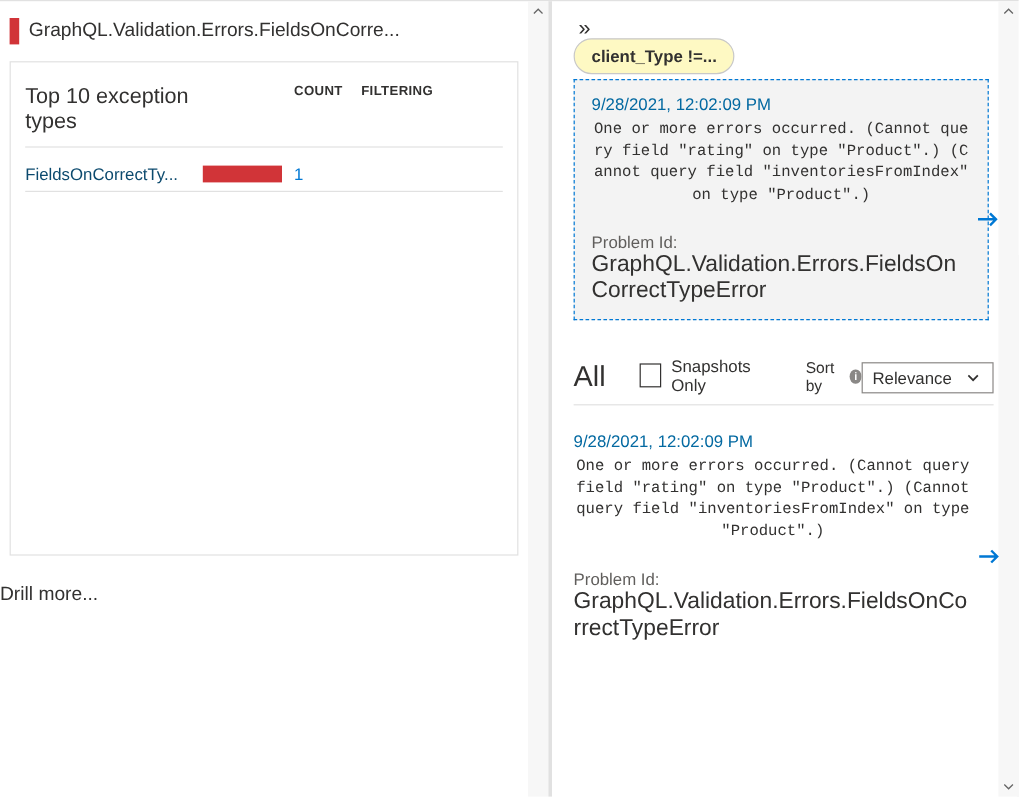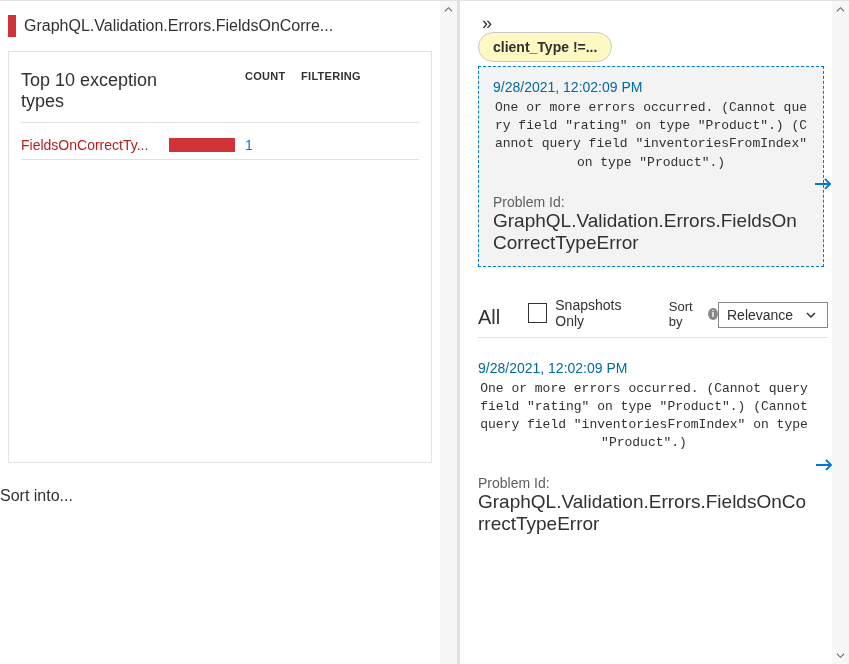--- a/index.html
+++ b/index.html
@@ -17,37 +17,37 @@
   .header-title { font-size: 16px; color: #323130; white-space: nowrap; overflow: hidden; text-overflow: ellipsis; }
   .card { border: 1px solid #e1e1e1; margin: 0 8px 0 8px; padding: 18px 12px 6px 12px; }
   .card-main { min-height: 412px; }
   .section-title { font-size: 18px; font-weight: 400; margin-bottom: 4px; }
   .tbl-header { display: flex; align-items: flex-start; border-bottom: 1px solid #e1e1e1; padding-bottom: 6px; margin-bottom: 8px; }
   .col-name { flex: 0 0 148px; }
   .col-bar { flex: 0 0 76px; }
   .col-count { flex: 0 0 56px; font-size: 11px; font-weight: 600; color: #323130; letter-spacing: 0.3px; }
   .col-filter { flex: 1; font-size: 11px; font-weight: 600; color: #323130; letter-spacing: 0.3px; }
   .tbl-row { display: flex; align-items: center; border-bottom: 1px solid #e1e1e1; padding: 6px 0; }
-  .row-name { flex: 0 0 148px; color: #b91c1c; white-space: nowrap; overflow: hidden; text-overflow: ellipsis; }
+  .row-name { flex: 0 0 148px; color: #0c4a6e; white-space: nowrap; overflow: hidden; text-overflow: ellipsis; }
   .row-bar { flex: 0 0 76px; }
   .bar-fill { height: 14px; background: #d13438; width: 66px; }
   .row-count { flex: 0 0 56px; color: #0078d4; cursor: pointer; }
   .drill { margin: 14px 0 0 0; padding: 10px 8px 0 0; font-size: 16px; }
   .chev-expand { font-size: 18px; color: #323130; cursor: pointer; padding: 12px 0 0 4px; }
   .pill { display: inline-block; border: 1px solid #c8c8c8; border-radius: 16px; padding: 6px 14px; margin: 4px 6px 4px 0; font-size: 14px; background: #fef9c3; cursor: pointer; text-align: right; }
   .pill .bold { font-weight: 600; }
   .suggested-title { font-size: 20px; margin: 18px 0 8px 0; }
   .sugg-card { border: 1px dashed #0078d4; background: #f3f3f3; padding: 12px 14px; position: relative; margin-right: 4px; }
   .ts { font-size: 14px; color: #0369a1; margin-bottom: 4px; }
   .mono { font-family: Consolas, "Courier New", monospace; font-size: 13px; line-height: 1.4; color: #323130; word-break: break-all; text-align: center; }
   .problem-label { color: #605e5c; margin-top: 22px; }
   .problem-id { font-size: 19px; word-break: break-all; }
   .arrow-right { position: absolute; right: -10px; top: 50%; transform: translateY(30%); color: #0078d4; font-size: 20px; font-weight: bold; cursor: pointer; }
   .filters-row { display: flex; align-items: flex-end; margin: 30px 0 14px 0; border-bottom: 1px solid #e1e1e1; padding-bottom: 8px; }
-  .all-label { font-size: 20px; margin-right: 28px; }
+  .all-label { font-size: 24px; margin-right: 28px; }
   .snap-check { display: flex; align-items: center; margin-right: 20px; gap: 8px; }
   .checkbox { width: 20px; height: 20px; border: 1px solid #323130; background: #fff; cursor: pointer; }
   .sort-col { display: flex; flex-direction: row; align-items: center; }
   .sort-label { font-size: 13px; color: #323130; display: flex; align-items: center; gap: 4px; }
   .info-icon { width: 12px; height: 12px; border-radius: 50%; background: #8a8886; color: #fff; font-size: 9px; display: inline-flex; align-items: center; justify-content: center; font-weight: bold; }
   .sort-select { border: 1px solid #8a8886; padding: 4px 10px 4px 8px; display: flex; align-items: center; gap: 12px; cursor: pointer; background: #fff; margin-top: 2px; min-width: 110px; justify-content: space-between; }
   .result-card { position: relative; padding: 8px 14px 8px 0; margin-right: 4px; }
 </style>
 </head>
 <body>
@@ -72,21 +72,21 @@
         </div>
         <div class="tbl-row">
           <div class="row-name">FieldsOnCorrectTy...</div>
           <div class="row-bar">
               <div class="bar-fill"></div>
             </div>
           <div class="row-count">1</div>
         </div>
       </div>
 
-      <div class="drill">Sort into...</div>
+      <div class="drill">Drill more...</div>
     </div>
   </div>
 
   <div class="scrollbar-col">
     <div class="scroll-arrow">
       <svg width="9" height="9" viewBox="0 0 10 10">
           <path d="M1 7 L5 3 L9 7" stroke="#666" stroke-width="1.2" fill="none"></path>
         </svg>
     </div>
   </div>

